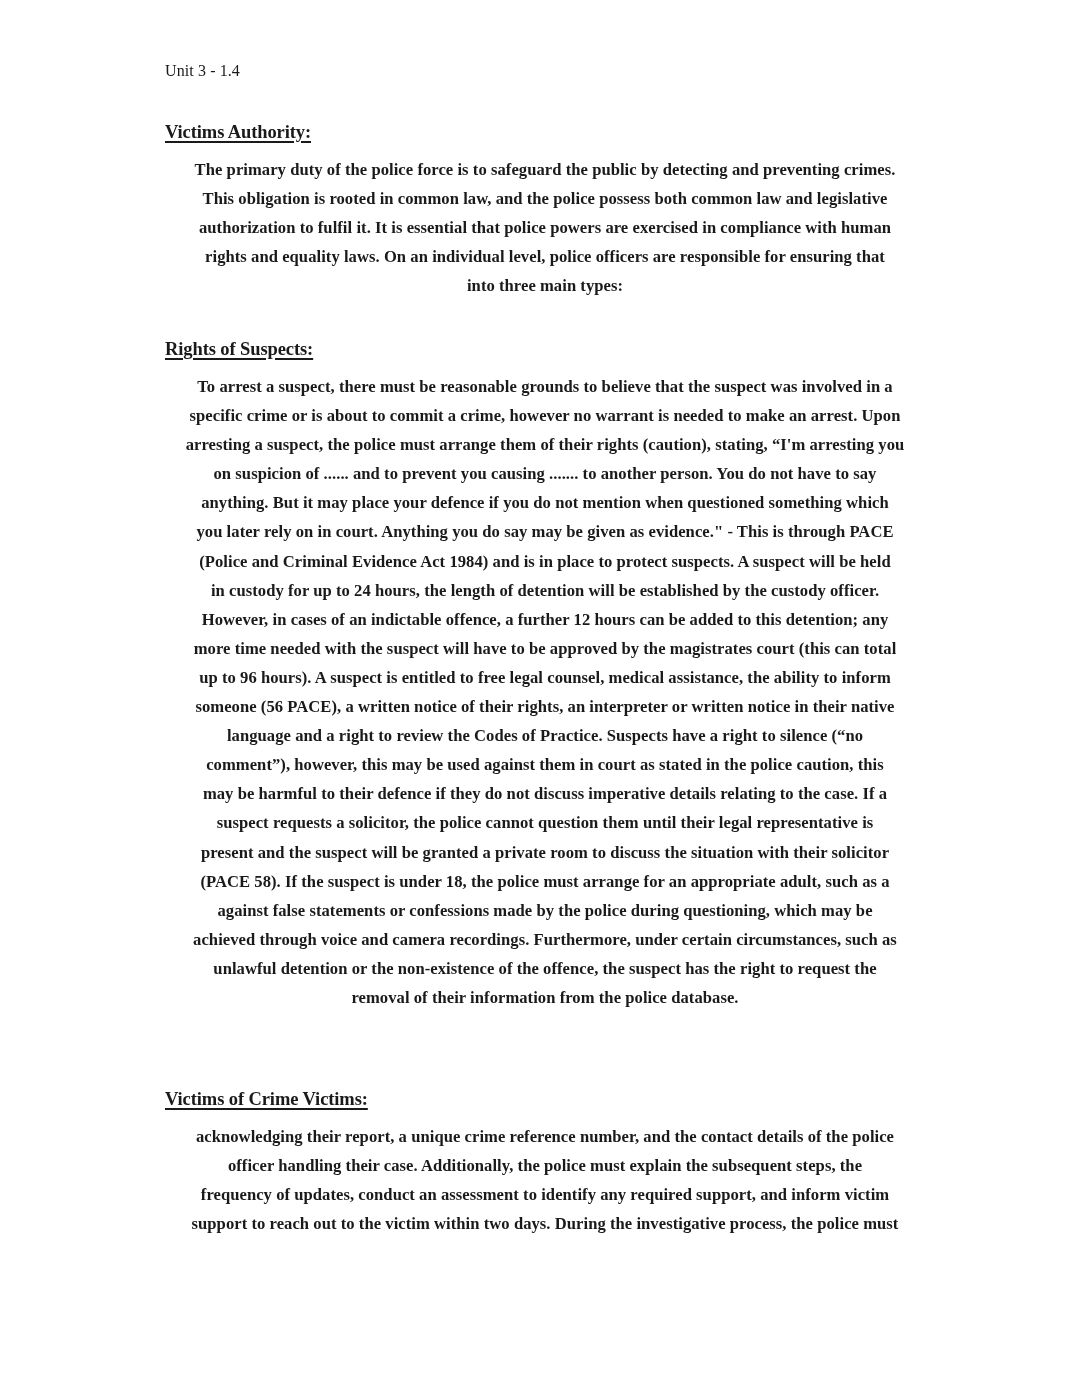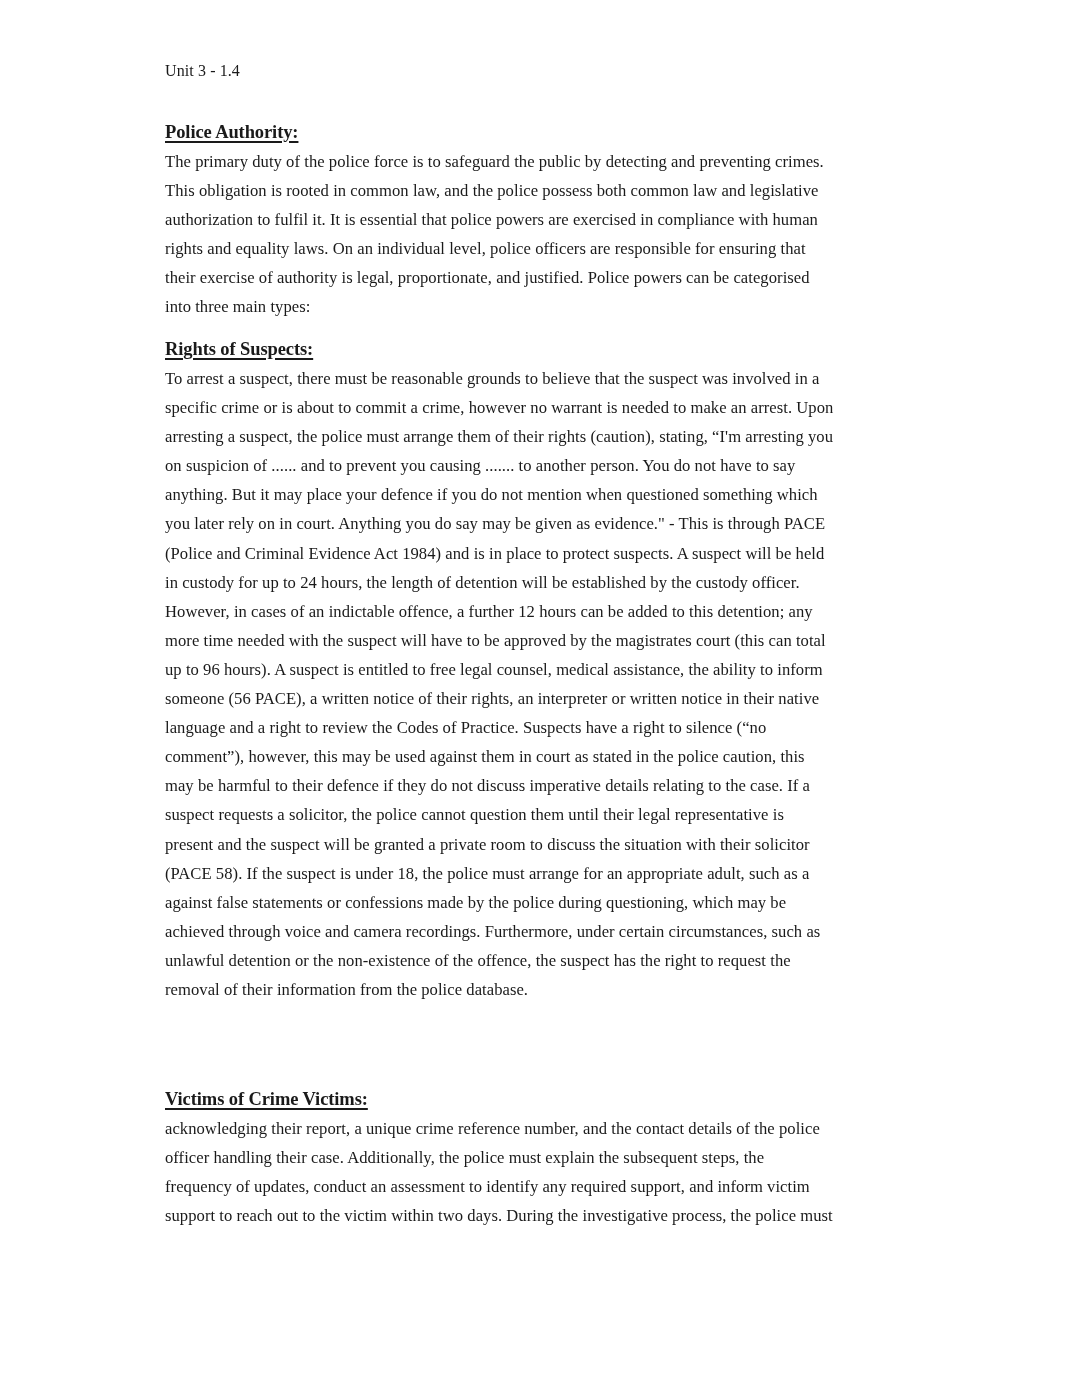--- a/index.html
+++ b/index.html
@@ -41,46 +41,46 @@
       text-underline-offset: 3px;
       text-decoration-thickness: 1.5px;
       margin: 0;
       height: 29px;
       line-height: 29px;
       letter-spacing: -0.1px;
     }
     .section-body {
       font-size: 16.6px;
       line-height: 29.1px;
-      margin: 0;
-      font-weight: 400;
+      margin: 8px;
+      font-weight: 700;
       letter-spacing: 0.05px;
+      text-align: center;
     }
     .line {
       display: block;
       white-space: nowrap;
     }
     #sec-authority { top: 118px; }
     #sec-suspects { top: 335px; }
     #sec-victims { top: 1085px; }
   </style>
 </head>
 <body>
 
 <div class="page">
   <div class="header-label">Unit 3 - 1.4</div>
 
   <div class="section" id="sec-authority">
-    <h2 class="section-heading">Police Authority:</h2>
+    <h2 class="section-heading">Victims Authority:</h2>
     <p class="section-body">
       <span class="line">The primary duty of the police force is to safeguard the public by detecting and preventing crimes.</span>
       <span class="line">This obligation is rooted in common law, and the police possess both common law and legislative</span>
       <span class="line">authorization to fulfil it. It is essential that police powers are exercised in compliance with human</span>
       <span class="line">rights and equality laws. On an individual level, police officers are responsible for ensuring that</span>
-      <span class="line">their exercise of authority is legal, proportionate, and justified. Police powers can be categorised</span>
       <span class="line">into three main types:</span>
     </p>
   </div>
 
   <div class="section" id="sec-suspects">
     <h2 class="section-heading">Rights of Suspects:</h2>
     <p class="section-body">
       <span class="line">To arrest a suspect, there must be reasonable grounds to believe that the suspect was involved in a</span>
       <span class="line">specific crime or is about to commit a crime, however no warrant is needed to make an arrest. Upon</span>
       <span class="line">arresting a suspect, the police must arrange them of their rights (caution), stating, “I'm arresting you</span>

